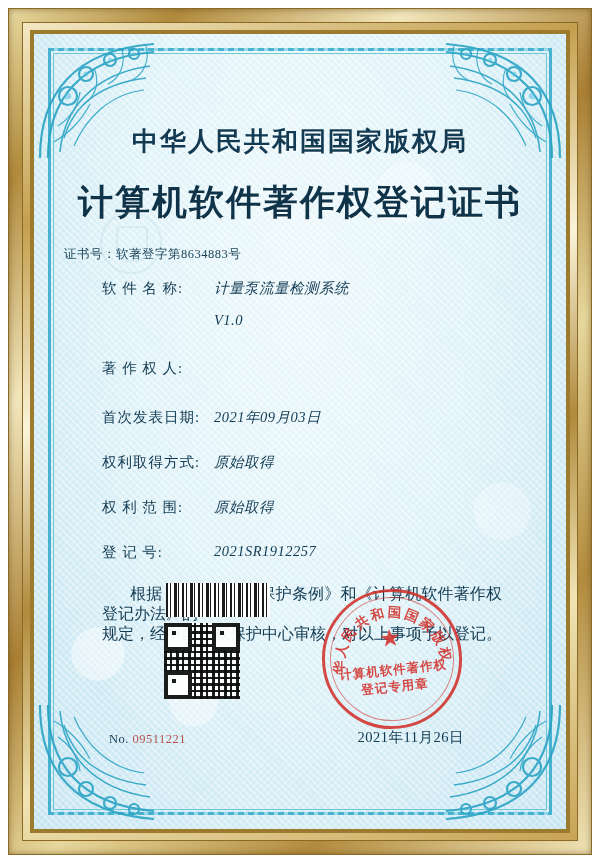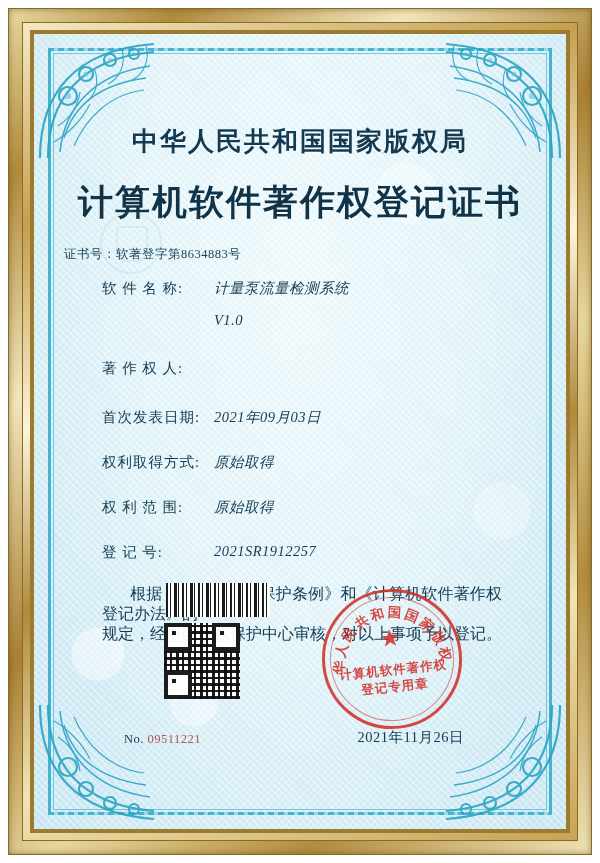--- a/index.html
+++ b/index.html
@@ -241,21 +241,21 @@
   .qr-eye::after {
     content: "";
     position: absolute;
     left: 4px; top: 4px;
     width: 4px; height: 4px;
     background: #111;
   }
 
   .serial {
     position: absolute;
-    left: 22px;
+    left: 7px;
     bottom: 6px;
     font-size: 12.5px;
     color: #b2534f;
     letter-spacing: 0.5px;
   }
   .serial .prefix { color: #123a52; }
 
   .date {
     position: absolute;
     right: 42px;

